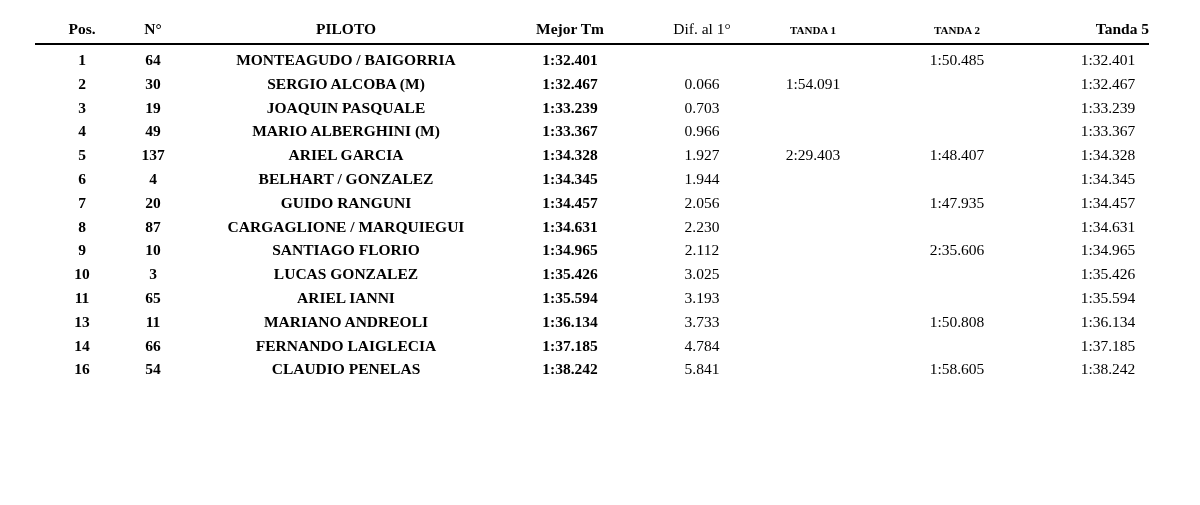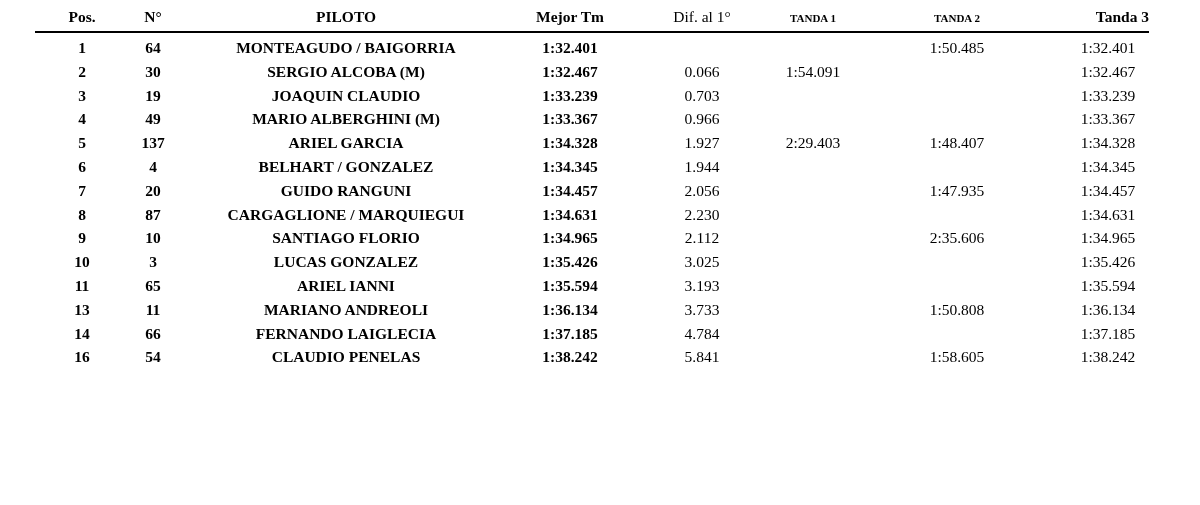--- a/index.html
+++ b/index.html
@@ -28,21 +28,21 @@
   col.c-dif    { width: 154px; }
   col.c-tanda1 { width: 68px; }
   col.c-tanda2 { width: 220px; }
   col.c-tanda3 { width: 82px; }
 
   thead th {
     font-weight: bold;
     font-size: 15.5px;
     text-align: center;
     vertical-align: bottom;
-    height: 32px;
+    height: 44px;
     box-sizing: border-box;
     padding: 0 0 5px 0;
     border-bottom: 2.5px solid #000000;
     white-space: nowrap;
     font-family: Liberation Serif, serif;
   }
   thead th.col-dif { font-weight: normal; margin-top: 48px; }
   thead th.col-tanda1,
   thead th.col-tanda2 { font-size: 11px; padding-bottom: 7px; }
   thead th.col-tanda3 { text-align: right; }
@@ -79,21 +79,21 @@
   </colgroup>
   <thead>
     <tr>
       <th class="col-pos">Pos.</th>
       <th class="col-num">N°</th>
       <th class="col-piloto">PILOTO</th>
       <th class="col-mejor">Mejor Tm</th>
       <th class="col-dif">Dif. al 1°</th>
       <th class="col-tanda1">TANDA 1</th>
       <th class="col-tanda2">TANDA 2</th>
-      <th class="col-tanda3">Tanda 3</th>
+      <th class="col-tanda3">Tanda 5</th>
     </tr>
   </thead>
   <tbody>
       <tr>
         <td class="col-pos">1</td>
         <td class="col-num">64</td>
         <td class="col-piloto">MONTEAGUDO / BAIGORRIA</td>
         <td class="col-mejor">1:32.401</td>
         <td class="col-dif"></td>
         <td class="col-tanda1"></td>
@@ -106,21 +106,21 @@
         <td class="col-piloto">SERGIO ALCOBA (M)</td>
         <td class="col-mejor">1:32.467</td>
         <td class="col-dif">0.066</td>
         <td class="col-tanda1">1:54.091</td>
         <td class="col-tanda2"></td>
         <td class="col-tanda3">1:32.467</td>
       </tr>
       <tr>
         <td class="col-pos">3</td>
         <td class="col-num">19</td>
-        <td class="col-piloto">JOAQUIN CLAUDIO</td>
+        <td class="col-piloto">JOAQUIN PASQUALE</td>
         <td class="col-mejor">1:33.239</td>
         <td class="col-dif">0.703</td>
         <td class="col-tanda1"></td>
         <td class="col-tanda2"></td>
         <td class="col-tanda3">1:33.239</td>
       </tr>
       <tr>
         <td class="col-pos">4</td>
         <td class="col-num">49</td>
         <td class="col-piloto">MARIO ALBERGHINI (M)</td>

